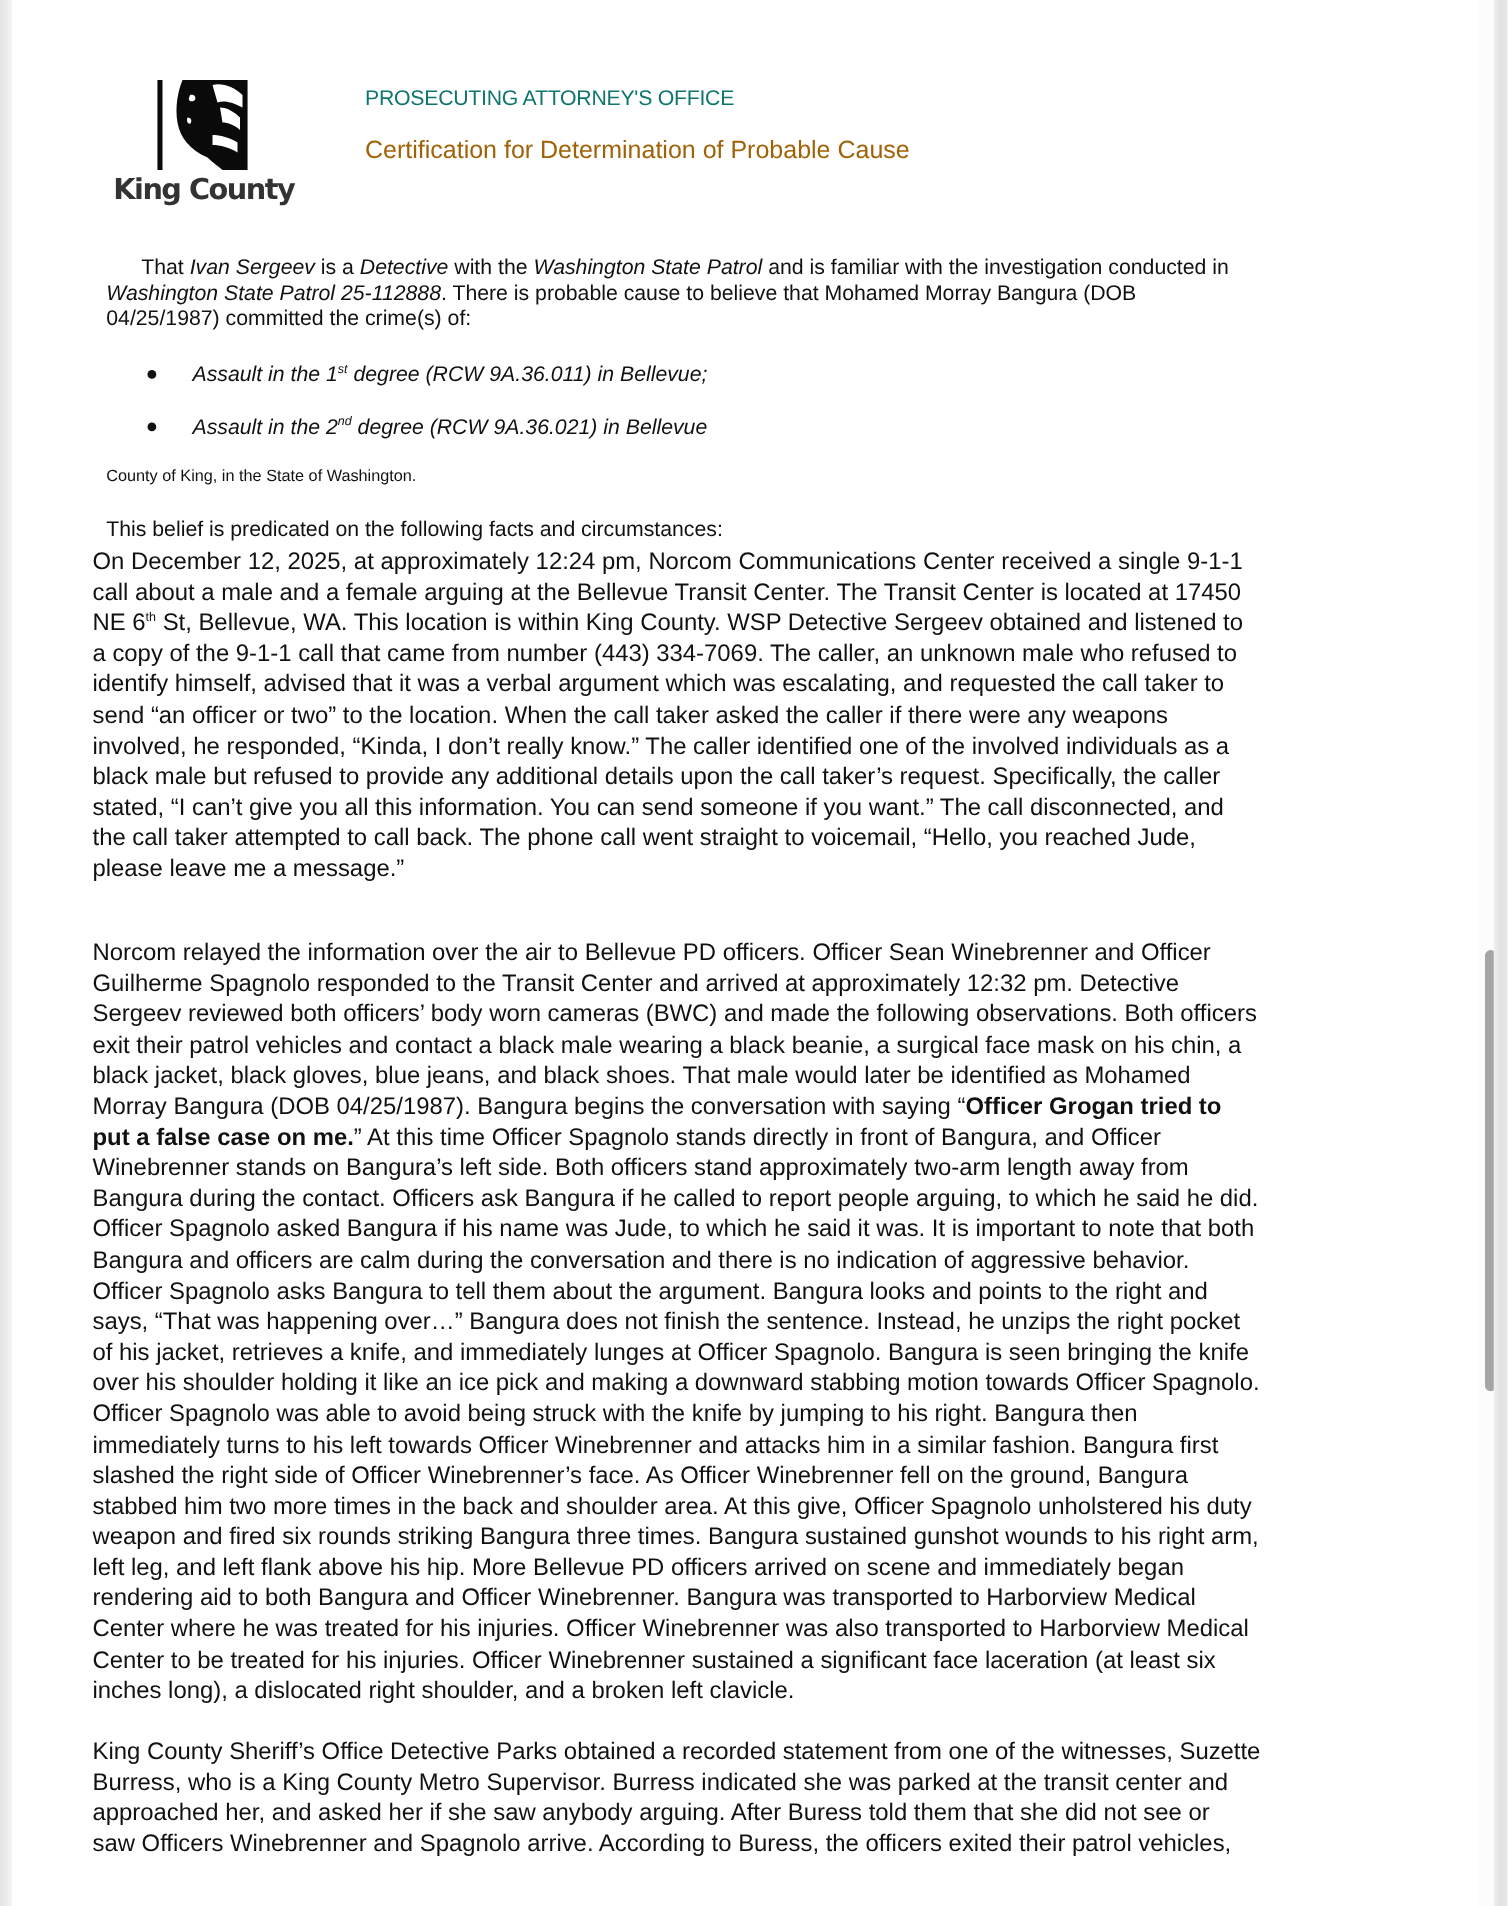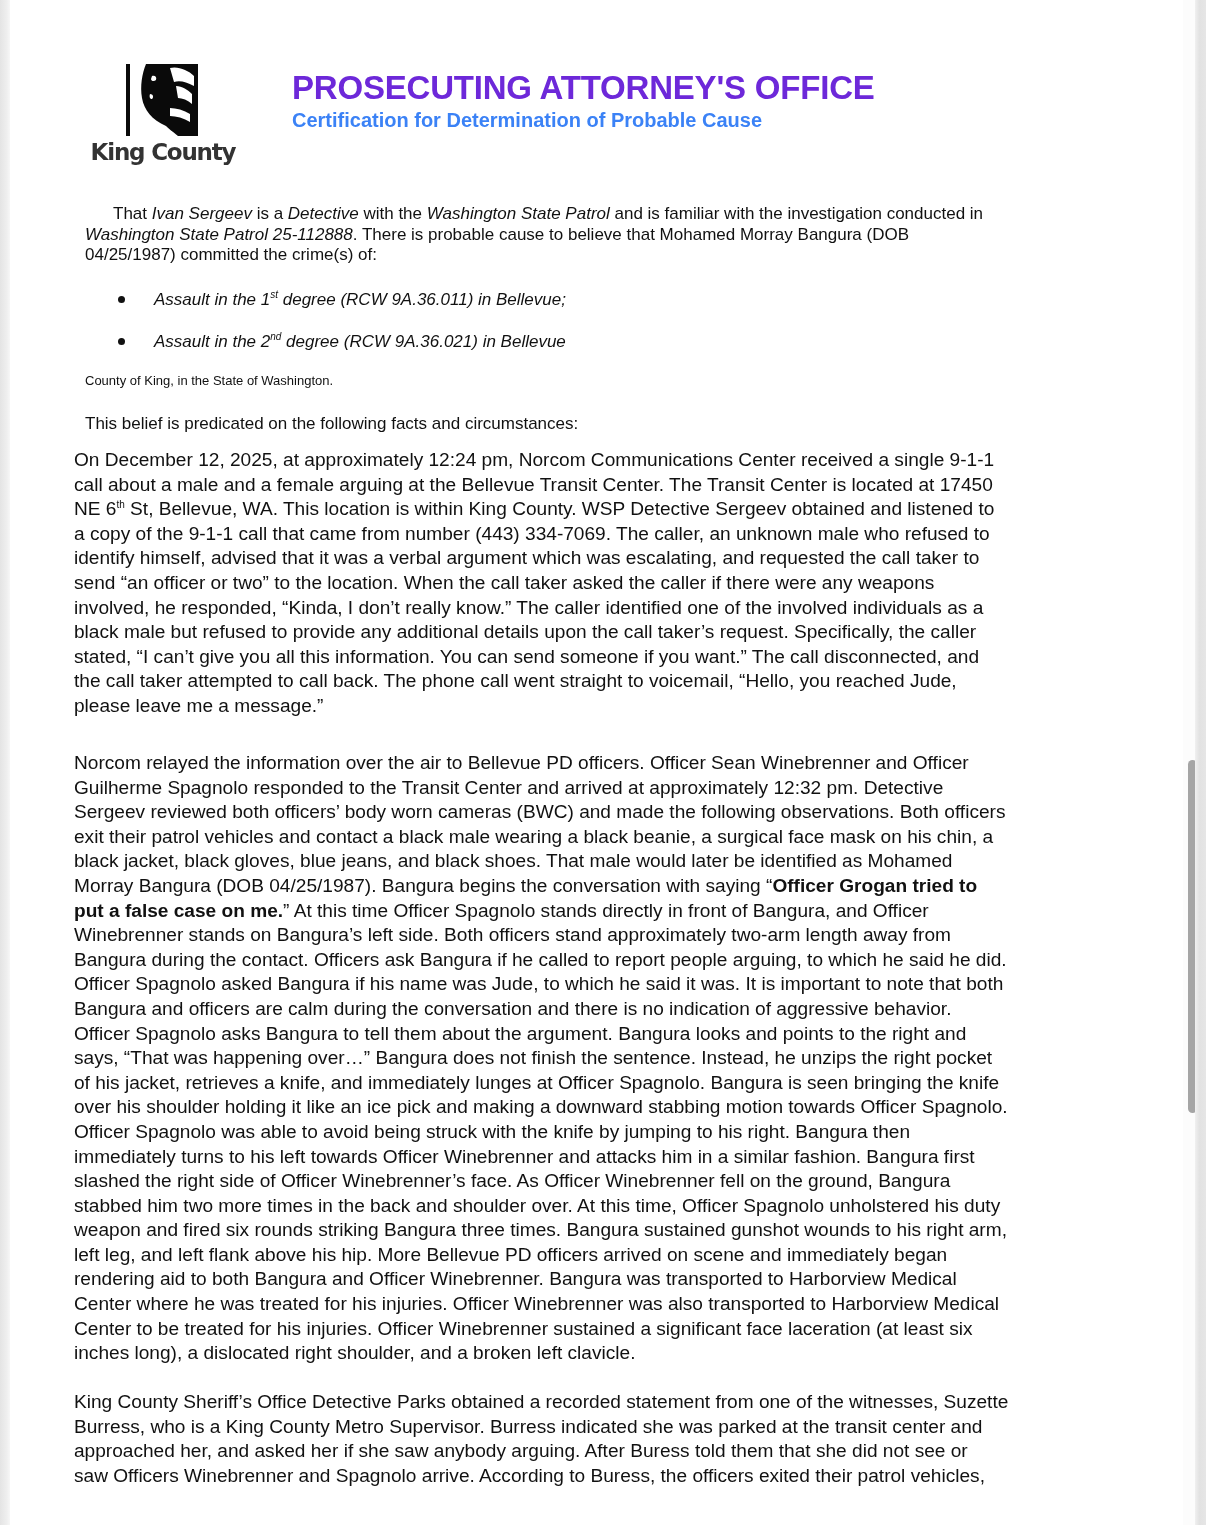--- a/index.html
+++ b/index.html
@@ -35,25 +35,25 @@
     position: absolute; left: 38px; top: 1px; width: 72px; height: 72px;
     background: #0a0a0a; overflow: hidden;
   }
   .logo-text {
     position: absolute; left: 0; top: 76px; width: 150px; text-align: center;
     font-family: "DejaVu Sans", sans-serif; font-weight: bold;
     font-size: 23px; letter-spacing: -1.2px; color: #333333;
   }
   .title {
     position: absolute; left: 292px; top: 69px;
-    font-size: 33px; font-weight: bold; letter-spacing: -0.2px; color: #6d28d9;
+    font-size: 17px; font-weight: normal; letter-spacing: -0.2px; color: #0f766e;
   }
   .subtitle {
     position: absolute; left: 292px; top: 109px;
-    font-size: 20px; font-weight: bold; color: #3b82f6;
+    font-size: 20px; font-weight: normal; color: #a16207;
   }
 
   
   .intro {
     position: absolute; left: 85px; top: 204px; width: 1010px;
     font-size: 17px; line-height: 20.5px; color: #111;
   }
   .intro p { margin: 0; }
   .bullets {
     position: absolute; left: 85px; top: 290px; width: 1000px;
@@ -77,21 +77,21 @@
     position: absolute; left: 85px; top: 414px; font-size: 17px; color: #111;
   }
 
   
   .body-para {
     position: absolute; left: 74px; width: 1060px;
     font-size: 19.1px; line-height: 24.6px; color: #111;
     margin: 0; white-space: nowrap;
   }
   .body-para .ln { display: block; }
-  .p1 { top: 448px; }
+  .p1 { top: 438px; }
   .p2 { top: 751px; }
   .p3 { top: 1390px; }
   b { font-weight: bold; }
 </style>
 </head>
 <body>
 
 <div class="edge-left"></div>
 <div class="scroll-track"></div>
 <div class="scroll-thumb"></div>
@@ -161,21 +161,21 @@
     <span class="ln"><span>Bangura during the contact.  Officers ask Bangura if he called to report people arguing, to which he said he did.</span></span>
     <span class="ln"><span>Officer Spagnolo asked Bangura if his name was Jude, to which he said it was.  It is important to note that both</span></span>
     <span class="ln"><span>Bangura and officers are calm during the conversation and there is no indication of aggressive behavior.</span></span>
     <span class="ln"><span>Officer Spagnolo asks Bangura to tell them about the argument.  Bangura looks and points to the right and</span></span>
     <span class="ln"><span>says, “That was happening over…”  Bangura does not finish the sentence.  Instead, he unzips the right pocket</span></span>
     <span class="ln"><span>of his jacket, retrieves a knife, and immediately lunges at Officer Spagnolo.  Bangura is seen bringing the knife</span></span>
     <span class="ln"><span>over his shoulder holding it like an ice pick and making a downward stabbing motion towards Officer Spagnolo.</span></span>
     <span class="ln"><span>Officer Spagnolo was able to avoid being struck with the knife by jumping to his right.  Bangura then</span></span>
     <span class="ln"><span>immediately turns to his left towards Officer Winebrenner and attacks him in a similar fashion.  Bangura first</span></span>
     <span class="ln"><span>slashed the right side of Officer Winebrenner’s face.  As Officer Winebrenner fell on the ground, Bangura</span></span>
-    <span class="ln"><span>stabbed him two more times in the back and shoulder over.  At this time, Officer Spagnolo unholstered his duty</span></span>
+    <span class="ln"><span>stabbed him two more times in the back and shoulder area.  At this give, Officer Spagnolo unholstered his duty</span></span>
     <span class="ln"><span>weapon and fired six rounds striking Bangura three times.  Bangura sustained gunshot wounds to his right arm,</span></span>
     <span class="ln"><span>left leg, and left flank above his hip.  More Bellevue PD officers arrived on scene and immediately began</span></span>
     <span class="ln"><span>rendering aid to both Bangura and Officer Winebrenner.  Bangura was transported to Harborview Medical</span></span>
     <span class="ln"><span>Center where he was treated for his injuries.  Officer Winebrenner was also transported to Harborview Medical</span></span>
     <span class="ln"><span>Center to be treated for his injuries.  Officer Winebrenner sustained a significant face laceration (at least six</span></span>
     <span class="ln"><span>inches long), a dislocated right shoulder, and a broken left clavicle.</span></span>
   </p>
 <p class="body-para p3">
     <span class="ln"><span>King County Sheriff’s Office Detective Parks obtained a recorded statement from one of the witnesses, Suzette</span></span>
     <span class="ln"><span>Burress, who is a King County Metro Supervisor.  Burress indicated she was parked at the transit center and</span></span>

